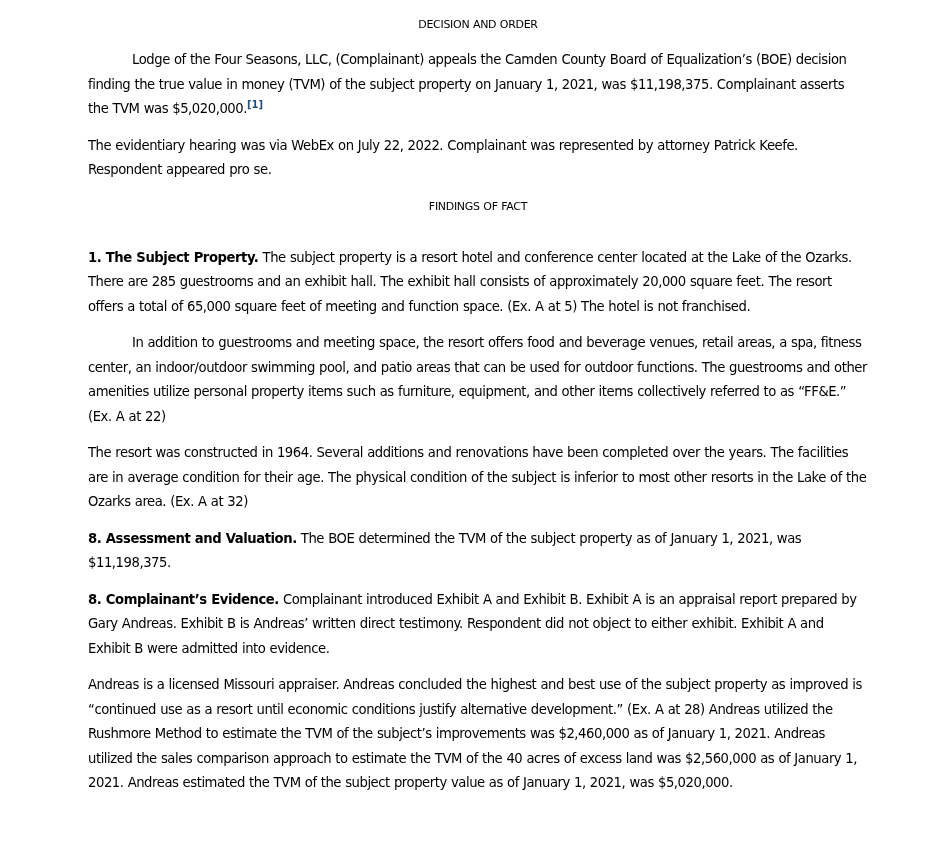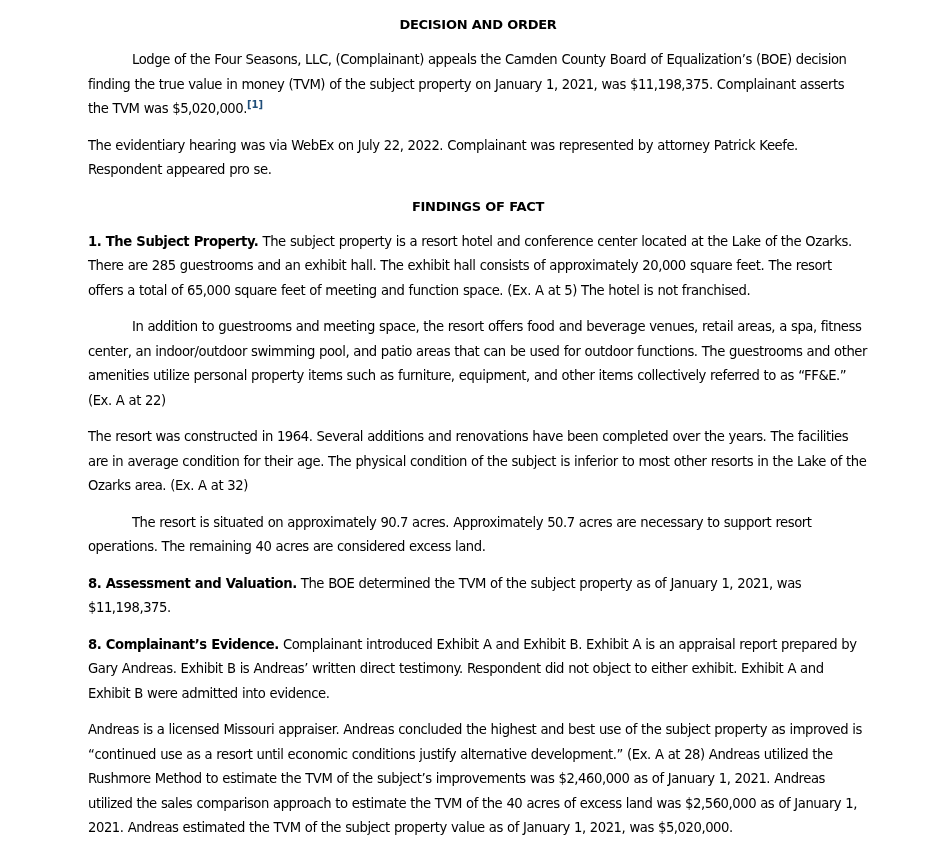--- a/index.html
+++ b/index.html
@@ -8,29 +8,29 @@
     position: relative;
     padding: 13px 58px 0 88px;
     font-family: "DejaVu Sans", sans-serif;
     font-size: 13.2px;
     letter-spacing: -0.45px;
     word-spacing: 0.4px;
     color: #000000;
     line-height: 24.5px;
   }
   h1, h2 {
-    font-size: 13px;
-    font-weight: bold;
+    font-size: 11px;
+    font-weight: normal;
     text-align: center;
     margin: 0;
     line-height: 24px;
     letter-spacing: -0.3px;
   }
   h1 { margin-bottom: 11px; padding-left: 0; }
-  h2 { margin-bottom: 11px; margin-top: 0; }
+  h2 { margin-bottom: 27px; margin-top: 0; }
   p { margin: 3px 0 12px 0; }
   p.indent { text-indent: 44px; }
   b.lead { font-weight: bold; text-align: center; }
   sup.fn {
     font-size: 10px;
     font-weight: bold;
     color: #1f4e79;
     vertical-align: 5px;
     line-height: 0;
     letter-spacing: 0;
@@ -49,21 +49,20 @@
   <p>The evidentiary hearing was via WebEx on July 22, 2022.  Complainant was represented by attorney Patrick Keefe. Respondent appeared pro se.</p>
 
   <h2>FINDINGS OF FACT</h2>
 
   <p><b class="lead">1. The Subject Property.</b><span> The subject property is a resort hotel and conference center located at the Lake of the Ozarks. There are 285 guestrooms and an exhibit hall.  The exhibit hall consists of approximately 20,000 square feet.  The resort offers a total of 65,000 square feet of meeting and function space.  (Ex. A at 5)   The hotel is not franchised.</span></p>
 
   <p class="indent">In addition to guestrooms and meeting space, the resort offers food and beverage venues, retail areas, a spa, fitness center, an indoor/outdoor swimming pool, and patio areas that can be used for outdoor functions.  The guestrooms and other amenities utilize personal property items such as furniture, equipment, and other items collectively referred to as “FF&amp;E.” (Ex. A at 22)</p>
 
   <p>The resort was constructed in 1964.  Several additions and renovations have been completed over the years.  The facilities are in average condition for their age.  The physical condition of the subject is inferior to most other resorts in the Lake of the Ozarks area.  (Ex. A at 32)</p>
 
-  <p class="indent">The resort is situated on approximately 90.7 acres.  Approximately 50.7 acres are necessary to support resort operations.  The remaining 40 acres are considered excess land.</p>
 
   <p><b class="lead">8. Assessment and Valuation.</b><span> The BOE determined the TVM of the subject property as of January 1, 2021, was $11,198,375.</span></p>
 
   <p><b class="lead">8. Complainant’s Evidence.</b><span> Complainant introduced Exhibit A and Exhibit B.  Exhibit A is an appraisal report prepared by Gary Andreas.  Exhibit B is Andreas’ written direct testimony.  Respondent did not object to either exhibit.  Exhibit A and Exhibit B were admitted into evidence.</span></p>
 
   <p>Andreas is a licensed Missouri appraiser.  Andreas concluded the highest and best use of the subject property as improved is “continued use as a resort until economic conditions justify alternative development.”  (Ex. A at 28)    Andreas utilized the Rushmore Method to estimate the TVM of the subject’s improvements was $2,460,000 as of January 1, 2021.  Andreas utilized the sales comparison approach to estimate the TVM of the 40 acres of excess land was $2,560,000 as of January 1, 2021.  Andreas estimated the TVM of the subject property value as of January 1, 2021, was $5,020,000.</p>
 
 </div>
 
 </body></html>

